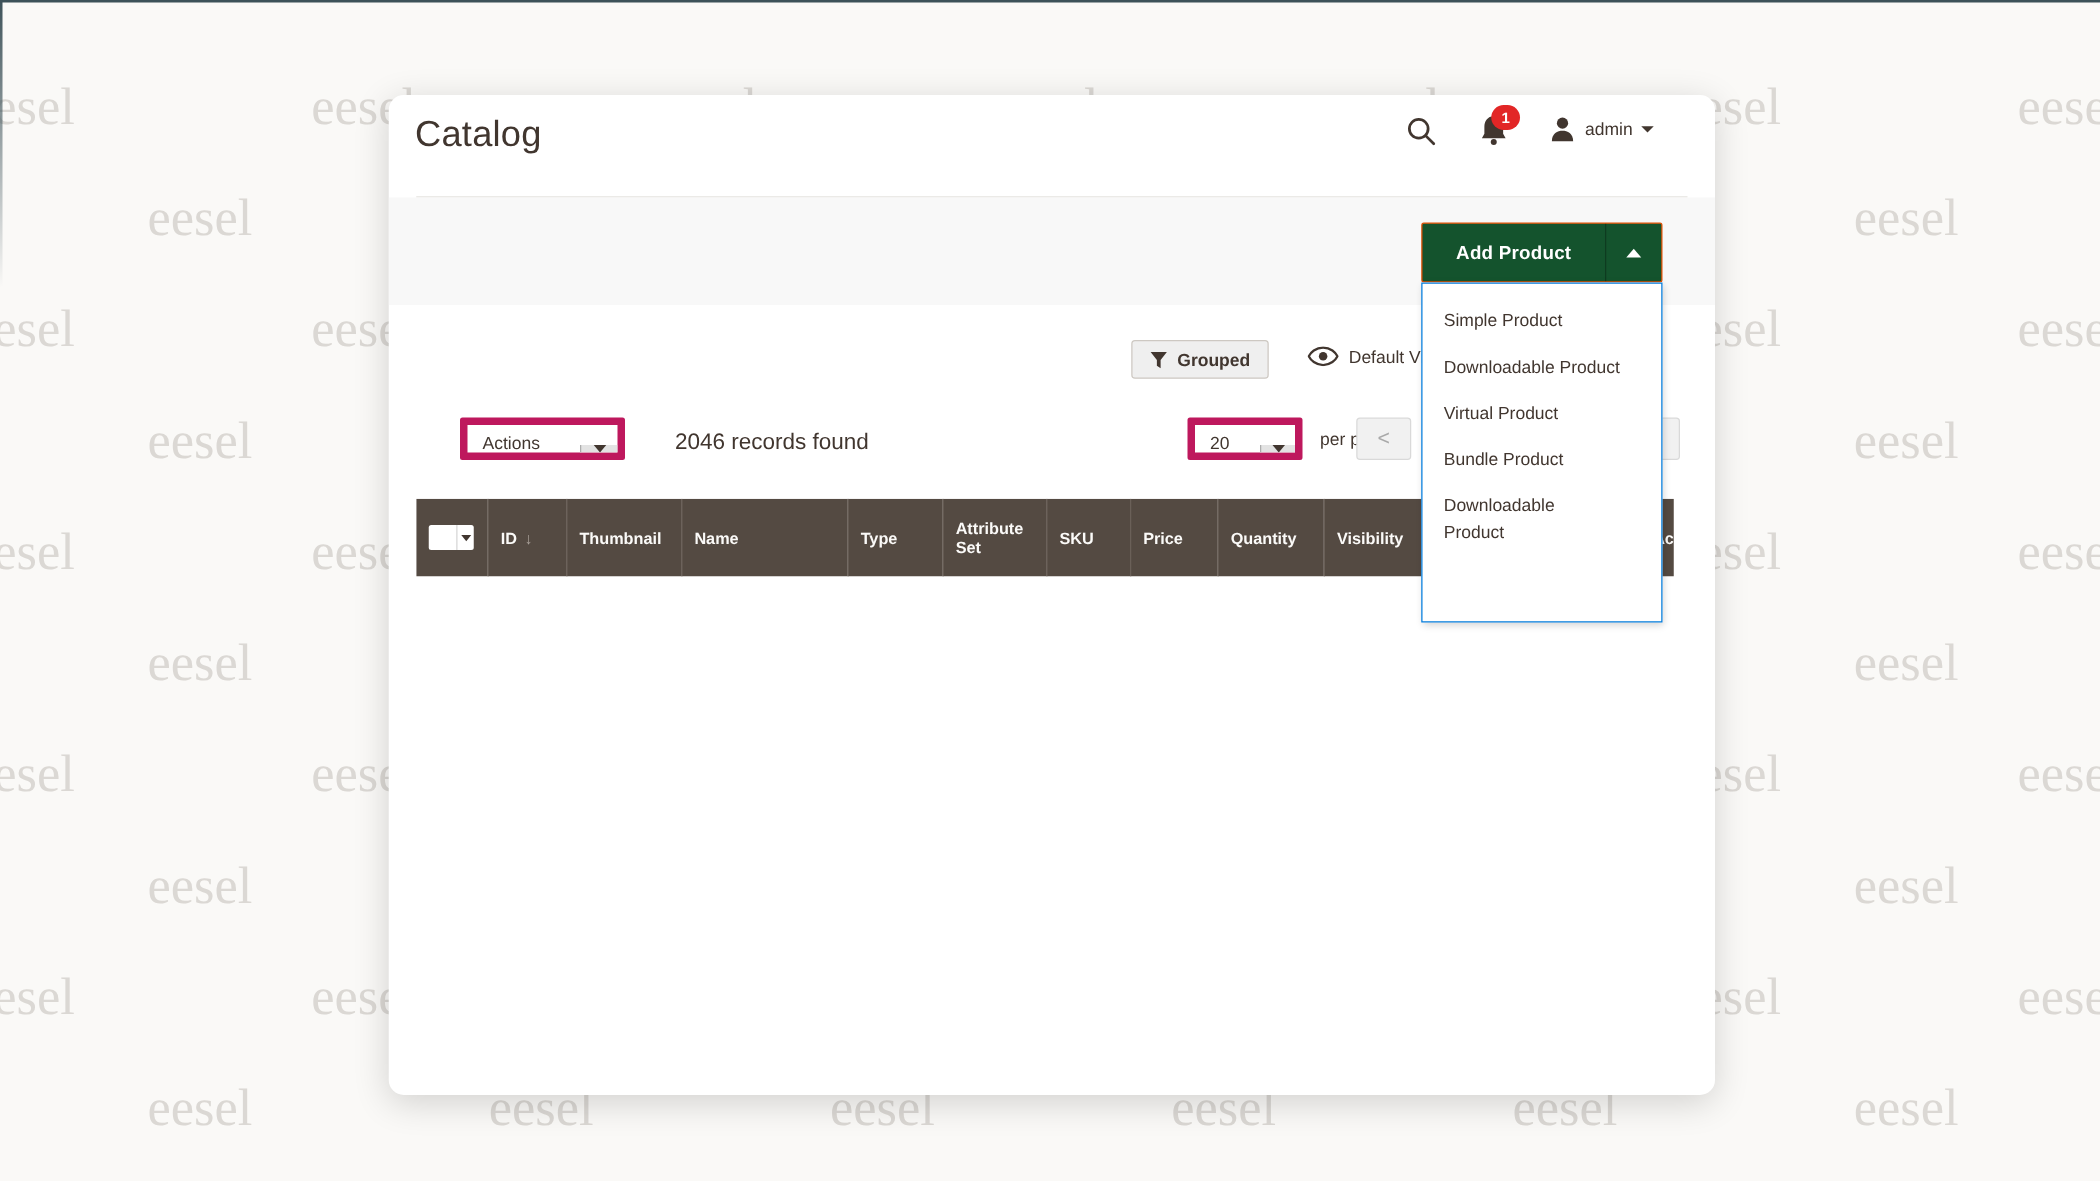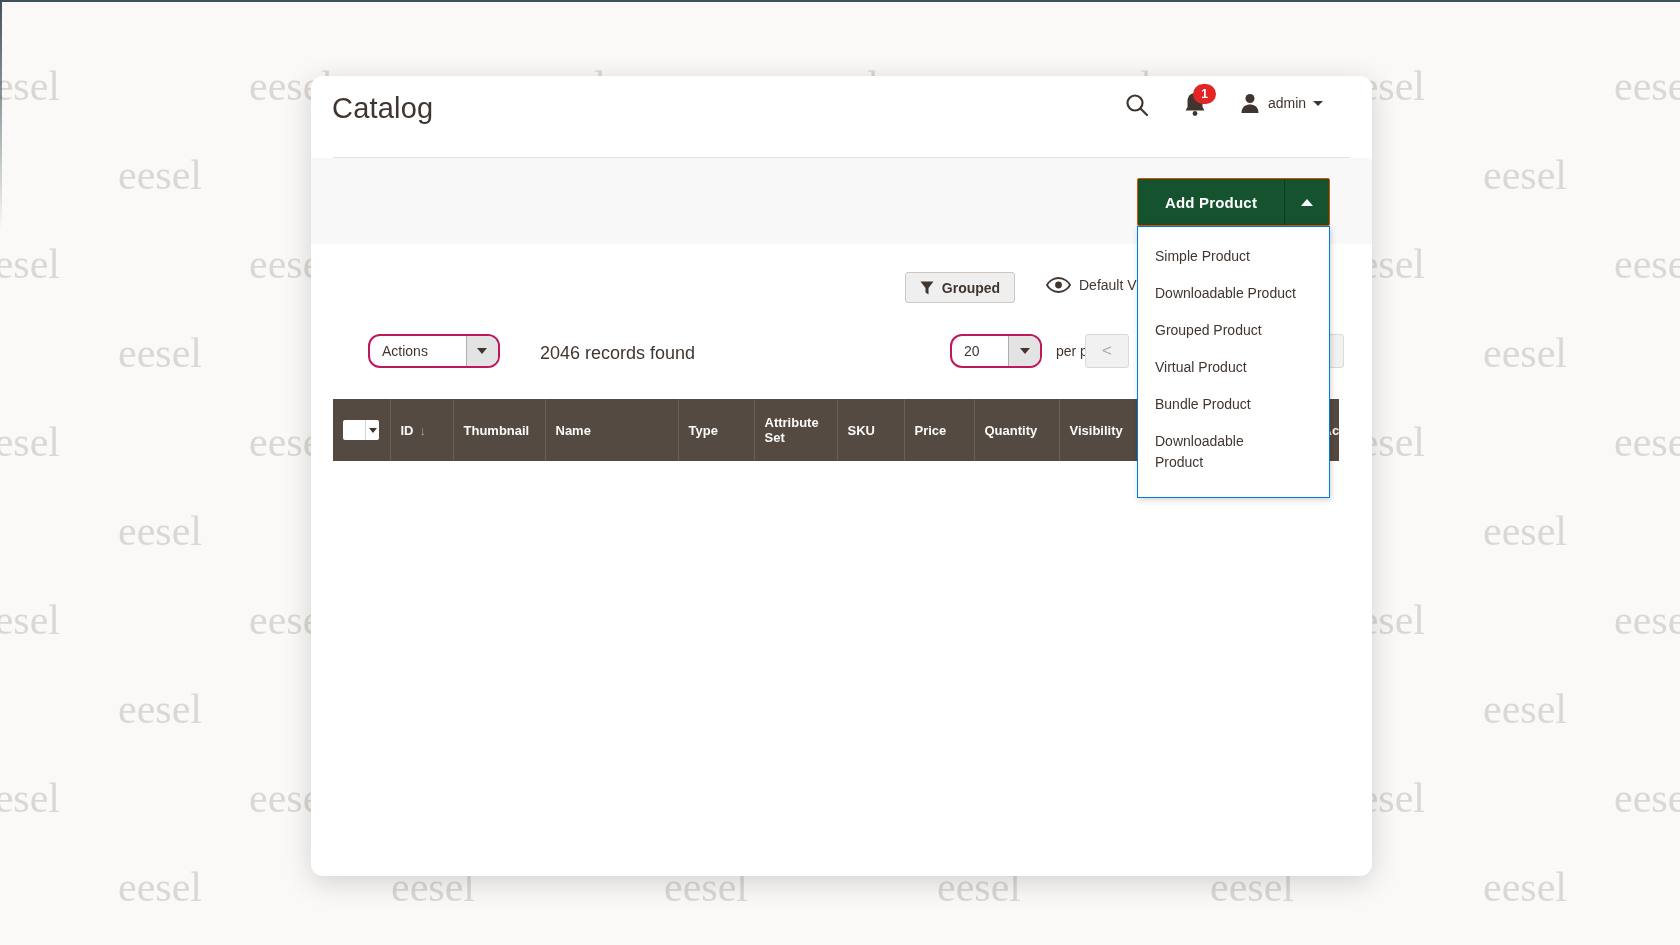--- a/index.html
+++ b/index.html
@@ -71,22 +71,22 @@
     position:absolute; left:594px; top:196px; width:110px; height:31px;
     background:#efefef; border:1px solid #cdc8c2; border-radius:3px;
     display:flex; align-items:center; justify-content:center; gap:8px;
     font-size:14px; font-weight:600; color:#41362f; cursor:pointer;
   }
   .view-ctrl { position:absolute; left:735px; top:201px; display:flex; align-items:center; gap:8px; cursor:pointer; }
   .view-ctrl .vlabel { font-size:14px; color:#41362f; white-space:nowrap; }
 
   
   .select-ctrl {
-    position:absolute; height:34px; display:flex; border:2px solid #be185d; border-radius:12px;
-    background:#fff; cursor:pointer; overflow:hidden;
+    position:absolute; height:34px; display:flex; border:6px solid #be185d; border-radius:2px;
+    background:#fff; cursor:pointer; overflow:hidden;align-items:flex-end;
   }
   .select-ctrl .val { display:flex; align-items:center; padding:0 12px; font-size:14px; color:#41362f; }
   .select-ctrl .car { width:33px; background:#e3e3e3; border-left:1px solid #adadad; display:flex; align-items:center; justify-content:center; }
   .tri-dn-s { width:0; height:0; border-left:5px solid transparent; border-right:5px solid transparent; border-top:6px solid #41362f; }
   .actions-sel { left:57px; top:258px; width:132px; }
   .actions-sel .val { width:98px; }
   .pp-sel { left:639px; top:258px; width:92px; }
   .pp-sel .val { width:58px; justify-content:flex-start; }
   .records { position:absolute; left:229px; top:267px; font-size:18px; color:#41362f; }
   .pp-label { position:absolute; left:745px; top:267px; font-size:14px; color:#41362f; }
@@ -299,19 +299,18 @@
             <th>Action</th>
           </tr>
         </thead>
         <tbody></tbody>
       </table>
   </div>
 
   <div class="menu" id="add-menu">
       <div class="menu-item">Simple Product</div>
       <div class="menu-item">Downloadable Product</div>
-      <div class="menu-item">Grouped Product</div>
       <div class="menu-item">Virtual Product</div>
       <div class="menu-item">Bundle Product</div>
       <div class="menu-item wrap">Downloadable
 Product</div>
     </div>
 </div>
 
 </body></html>

